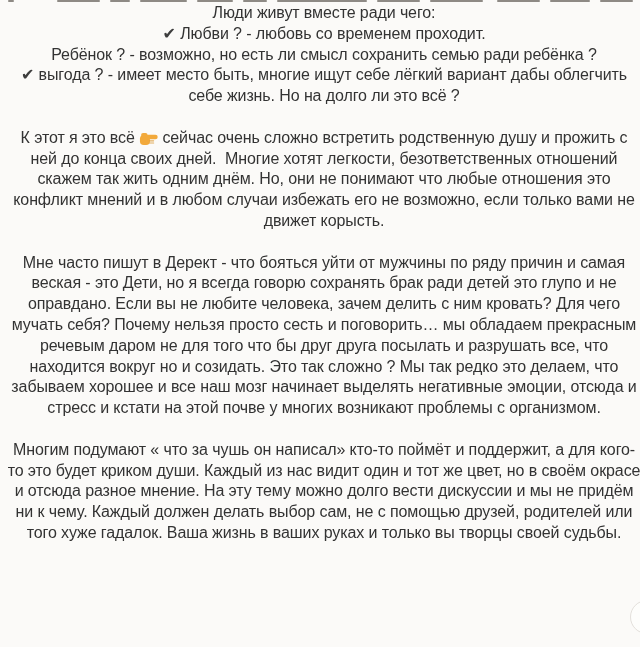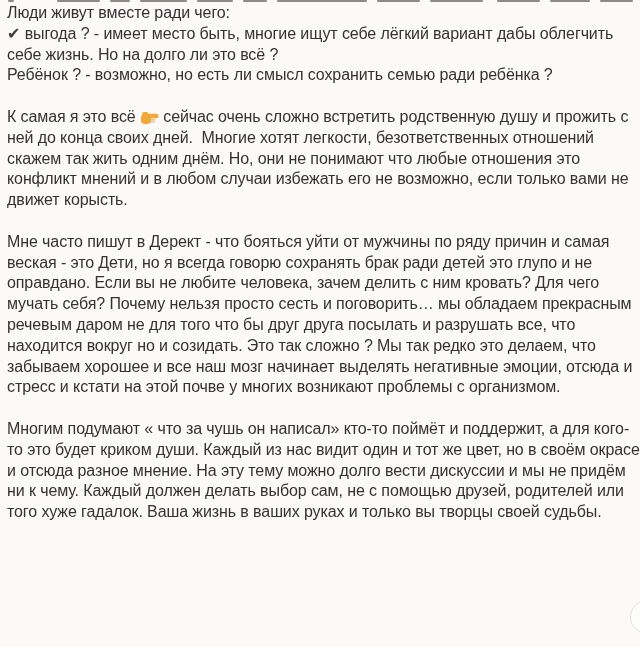--- a/index.html
+++ b/index.html
@@ -9,21 +9,21 @@
     font-family:"Liberation Sans", "DejaVu Sans", sans-serif;
   }
   .screen { position:relative; width:640px; height:647px; overflow:hidden; }
 
   .post {
     position:absolute; left:0; top:3px; width:634px; padding-left:7px;
     font-size:16px; line-height:20.8px; letter-spacing:-0.1px;
     color:#333333;
   }
   .para { margin:0 0 20.8px 0; }
-  .row  { white-space:pre-wrap; }
+  .row  { white-space:pre-wrap;text-align:center; }
 
   .check {
     font-family:"Liberation Sans","DejaVu Sans",sans-serif;
     color:#3d3d3d; font-size:16px;
   }
   .hand-icon svg { vertical-align:-4px; }
 
   .top-remnants { position:absolute; left:0; top:0; width:640px; height:4px; }
   .remnant { position:absolute; top:0; height:2px; border-radius:1px; }
 
@@ -47,25 +47,26 @@
       <div class="remnant" style="left: 277px; width: 90px; background: rgb(142, 138, 133);"></div>
       <div class="remnant" style="left: 377px; width: 43px; background: rgb(142, 138, 133);"></div>
       <div class="remnant" style="left: 430px; width: 53px; background: rgb(142, 138, 133);"></div>
       <div class="remnant" style="left: 497px; width: 43px; background: rgb(142, 138, 133);"></div>
       <div class="remnant" style="left: 550px; width: 40px; background: rgb(142, 138, 133);"></div>
       <div class="remnant" style="left: 600px; width: 33px; background: rgb(142, 138, 133);"></div>
     </div>
   <div class="post">
       <div class="para">
         <div class="row"><span>Люди живут вместе ради чего:</span></div>
+        <div class="row"><span class="check" style="color: rgb(61, 61, 61);">✔</span><span> Любви ? - любовь со временем проходит.</span></div>
+        <div class="row"><span>Ребёнок ? - возможно, но есть ли смысл сохранить семью ради ребёнка ?</span></div>
         <div class="row"><span class="check" style="color: rgb(61, 61, 61);">✔</span><span> выгода ? - имеет место быть, многие ищут себе лёгкий вариант дабы облегчить себе жизнь. Но на долго ли это всё ?</span></div>
-        <div class="row"><span>Ребёнок ? - возможно, но есть ли смысл сохранить семью ради ребёнка ?</span></div>
       </div>
       <div class="para">
-        <div class="row"><span>К самая я это всё </span><span class="hand-icon"><svg width="19" height="19" viewBox="0 0 20 20" aria-hidden="true">
+        <div class="row"><span>К этот я это всё </span><span class="hand-icon"><svg width="19" height="19" viewBox="0 0 20 20" aria-hidden="true">
               <g fill="#f2a93b">
                 <rect x="1" y="7.4" width="10.5" height="10.6" rx="4"></rect>
                 <rect x="6" y="7" width="13.7" height="4.9" rx="2.45"></rect>
                 <rect x="2.2" y="5.2" width="6.8" height="4.2" rx="2.1"></rect>
               </g>
               <g fill="#d9952e" opacity="0.75">
                 <rect x="10.6" y="13" width="5.4" height="1.1" rx="0.55"></rect>
                 <rect x="10.6" y="15.2" width="5.4" height="1.1" rx="0.55"></rect>
               </g>
             </svg></span><span> сейчас очень сложно встретить родственную душу и прожить с ней до конца своих дней.  Многие хотят легкости, безответственных отношений скажем так жить одним днём. Но, они не понимают что любые отношения это конфликт мнений и в любом случаи избежать его не возможно, если только вами не движет корысть.</span></div>

